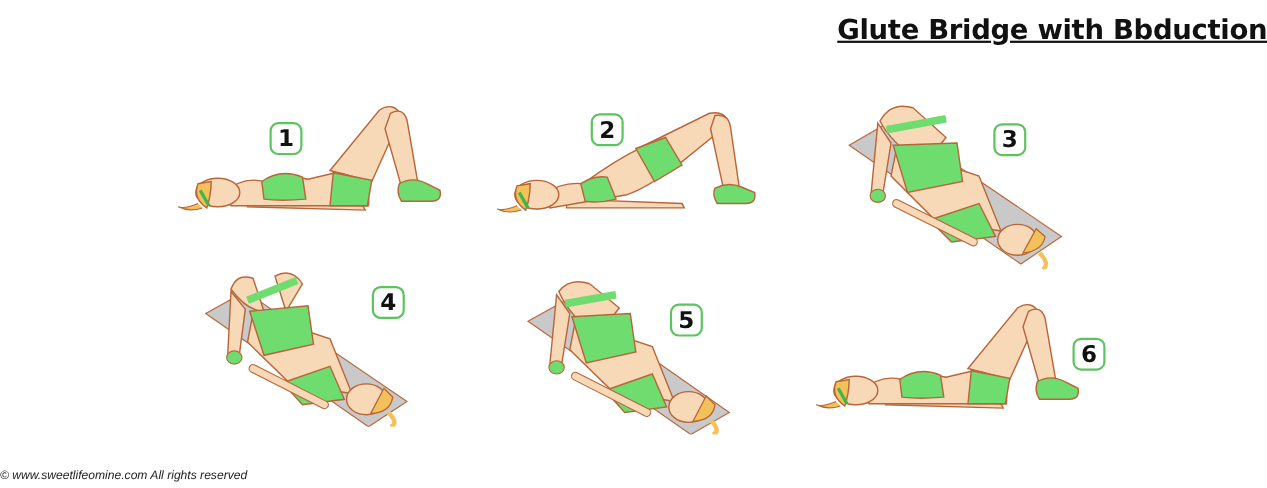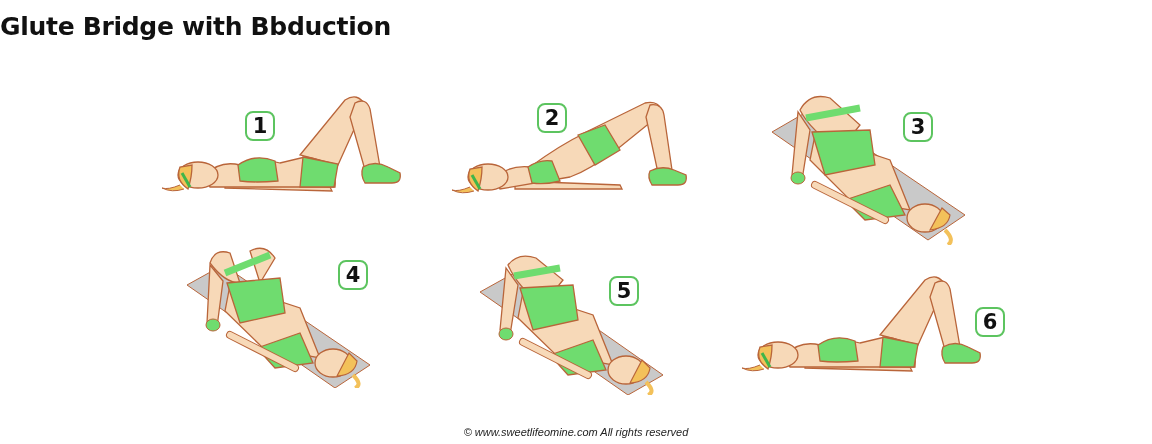--- a/index.html
+++ b/index.html
@@ -1,20 +1,20 @@
 <!DOCTYPE html>
 <html><head>
 <meta charset="utf-8">
 <style>
   html, body { margin:0; padding:0; background:#ffffff; }
   body { width:1152px; height:444px; position:relative; overflow:hidden; font-family:"DejaVu Sans", sans-serif; }
-  .title { position:absolute; left:0; right:0; top:12px; text-align:left; font-family:"DejaVu Sans", sans-serif; font-weight:bold; font-size:25px; color:#111; letter-spacing:-0.3px; }
+  .title { position:absolute; left:0; right:0; top:12px; text-align:right; font-family:"DejaVu Sans", sans-serif; font-weight:bold; font-size:25px; color:#111; letter-spacing:-0.3px;text-decoration:underline; }
   .badge { position:absolute; width:26px; height:26px; border:2.5px solid #5cc45f; border-radius:8px; background:#fff; display:flex; align-items:center; justify-content:center; font-family:"DejaVu Sans", sans-serif; font-weight:bold; font-size:21px; color:#111; }
   .fig { position:absolute; }
-  .footer { position:absolute; left:0; right:0; top:426px; text-align:center; font-family:"Liberation Sans", sans-serif; font-style:italic; font-size:11px; color:#222; }
+  .footer { position:absolute; left:0; right:0; top:426px; font-family:"Liberation Sans", sans-serif; font-style:italic; font-size:11px; color:#222; }
 </style>
 </head>
 <body>
 
 <div class="title">Glute Bridge with Bbduction</div>
 
 <svg class="fig" style="left:160px;top:95px" width="250" height="105" viewBox="0 0 250 105">
 
   <path d="M65 85 L170 92 L172 96 L65 93 Z" fill="#f7d9b8" stroke="#b9653a" stroke-width="1.3"></path>
 

